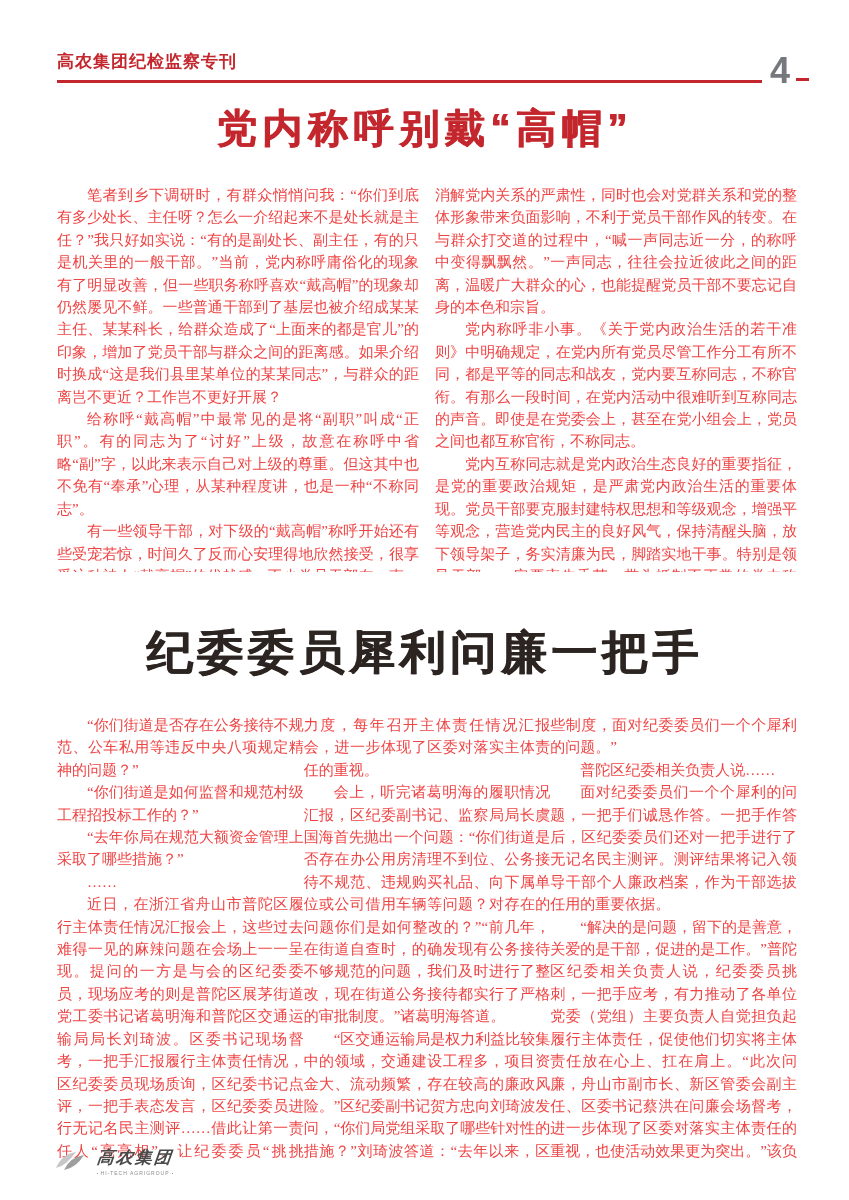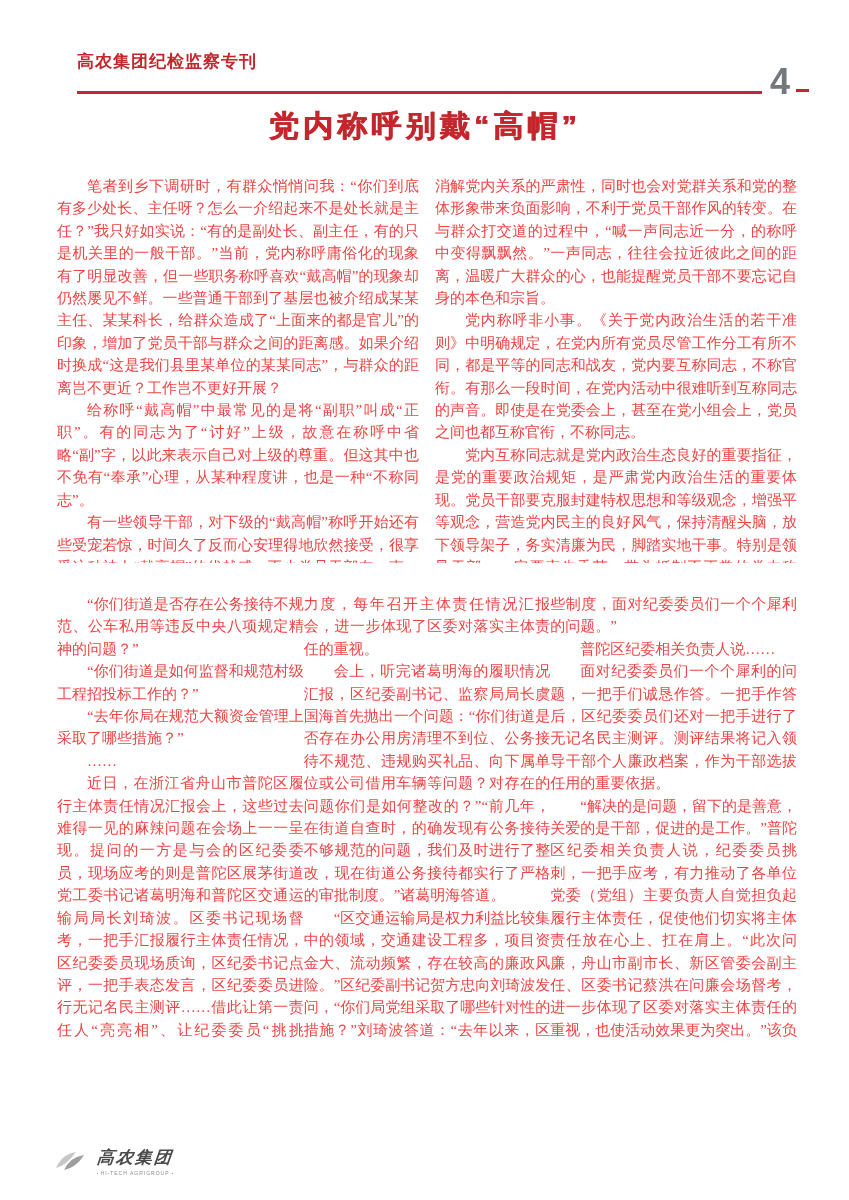--- a/index.html
+++ b/index.html
@@ -19,22 +19,21 @@
   
   .masthead-row {
     display: flex;
     align-items: flex-end;
     margin: 0 40px 0 57px;
     padding-top: 50px;
   }
   .masthead-rule-wrap {
     flex: 1;
     border-bottom: 3px solid #c3262c;
-    padding-bottom: 18px;
-    margin-left: 20px;
+    padding-bottom: 7px;
   }
   .masthead-title {
     font-family: "Liberation Sans", sans-serif;
     font-weight: bold;
     font-size: 17px;
     letter-spacing: 1px;
     color: #c3262c;
   }
   .page-number {
     font-family: "Liberation Sans", sans-serif;
@@ -49,25 +48,25 @@
     display: inline-block;
     width: 13px;
     height: 3px;
     background: #c3262c;
     margin-left: 6px;
     margin-bottom: 2px;
   }
 
   
   .title-red {
-    margin-top: 12px;
+    margin-top: 18px;
     text-align: center;
     font-family: "Liberation Sans", sans-serif;
     font-weight: 900;
-    font-size: 30px;
+    font-size: 40px;
     letter-spacing: 0.14em;
     color: #c3262c;
     text-shadow: 1px 0 0 #c3262c;
   }
   .title-black {
     margin-top: 50px;
     text-align: center;
     font-family: "Liberation Sans", sans-serif;
     font-weight: 900;
     font-size: 46px;
@@ -158,20 +157,21 @@
 
     </div>
     <div class="col">
       <p class="cont">消解党内关系的严肃性，同时也会对党群关系和党的整体形象带来负面影响，不利于党员干部作风的转变。在与群众打交道的过程中，“喊一声同志近一分，的称呼中变得飘飘然。”一声同志，往往会拉近彼此之间的距离，温暖广大群众的心，也能提醒党员干部不要忘记自身的本色和宗旨。</p>
       <p class="indent">党内称呼非小事。《关于党内政治生活的若干准则》中明确规定，在党内所有党员尽管工作分工有所不同，都是平等的同志和战友，党内要互称同志，不称官衔。有那么一段时间，在党内活动中很难听到互称同志的声音。即使是在党委会上，甚至在党小组会上，党员之间也都互称官衔，不称同志。</p>
       <p class="indent">党内互称同志就是党内政治生态良好的重要指征，是党的重要政治规矩，是严肃党内政治生活的重要体现。党员干部要克服封建特权思想和等级观念，增强平等观念，营造党内民主的良好风气，保持清醒头脑，放下领导架子，务实清廉为民，脚踏实地干事。特别是领导干部，一定要率先垂范，带头抵制不正常的党内称呼，大力倡导以同志相称，让党内称呼纯洁起来，使“同志”成为党内人际交往的主流。</p>
 
     </div>
   </section>
 
+  <h1 class="title-black">纪委委员犀利问廉一把手</h1>
 
   <section class="article article2">
     <div class="col">
       <p class="indent">“你们街道是否存在公务接待不规范、公车私用等违反中央八项规定精神的问题？”</p>
       <p class="indent">“你们街道是如何监督和规范村级工程招投标工作的？”</p>
       <p class="indent">“去年你局在规范大额资金管理上采取了哪些措施？”</p>
       <p class="indent">……</p>
       <p class="indent">近日，在浙江省舟山市普陀区履行主体责任情况汇报会上，这些过去难得一见的麻辣问题在会场上一一呈现。提问的一方是与会的区纪委委员，现场应考的则是普陀区展茅街道党工委书记诸葛明海和普陀区交通运输局局长刘琦波。区委书记现场督考，一把手汇报履行主体责任情况，区纪委委员现场质询，区纪委书记点评，一把手表态发言，区纪委委员进行无记名民主测评……借此让第一责任人“亮亮相”、让纪委委员“挑挑刺”、让领导干部“红红脸”。自 2014 年以来，普陀区加大对全区各地各单位党委（党组）履行主体责任的监督检查</p>
     </div>
     <div class="col">

